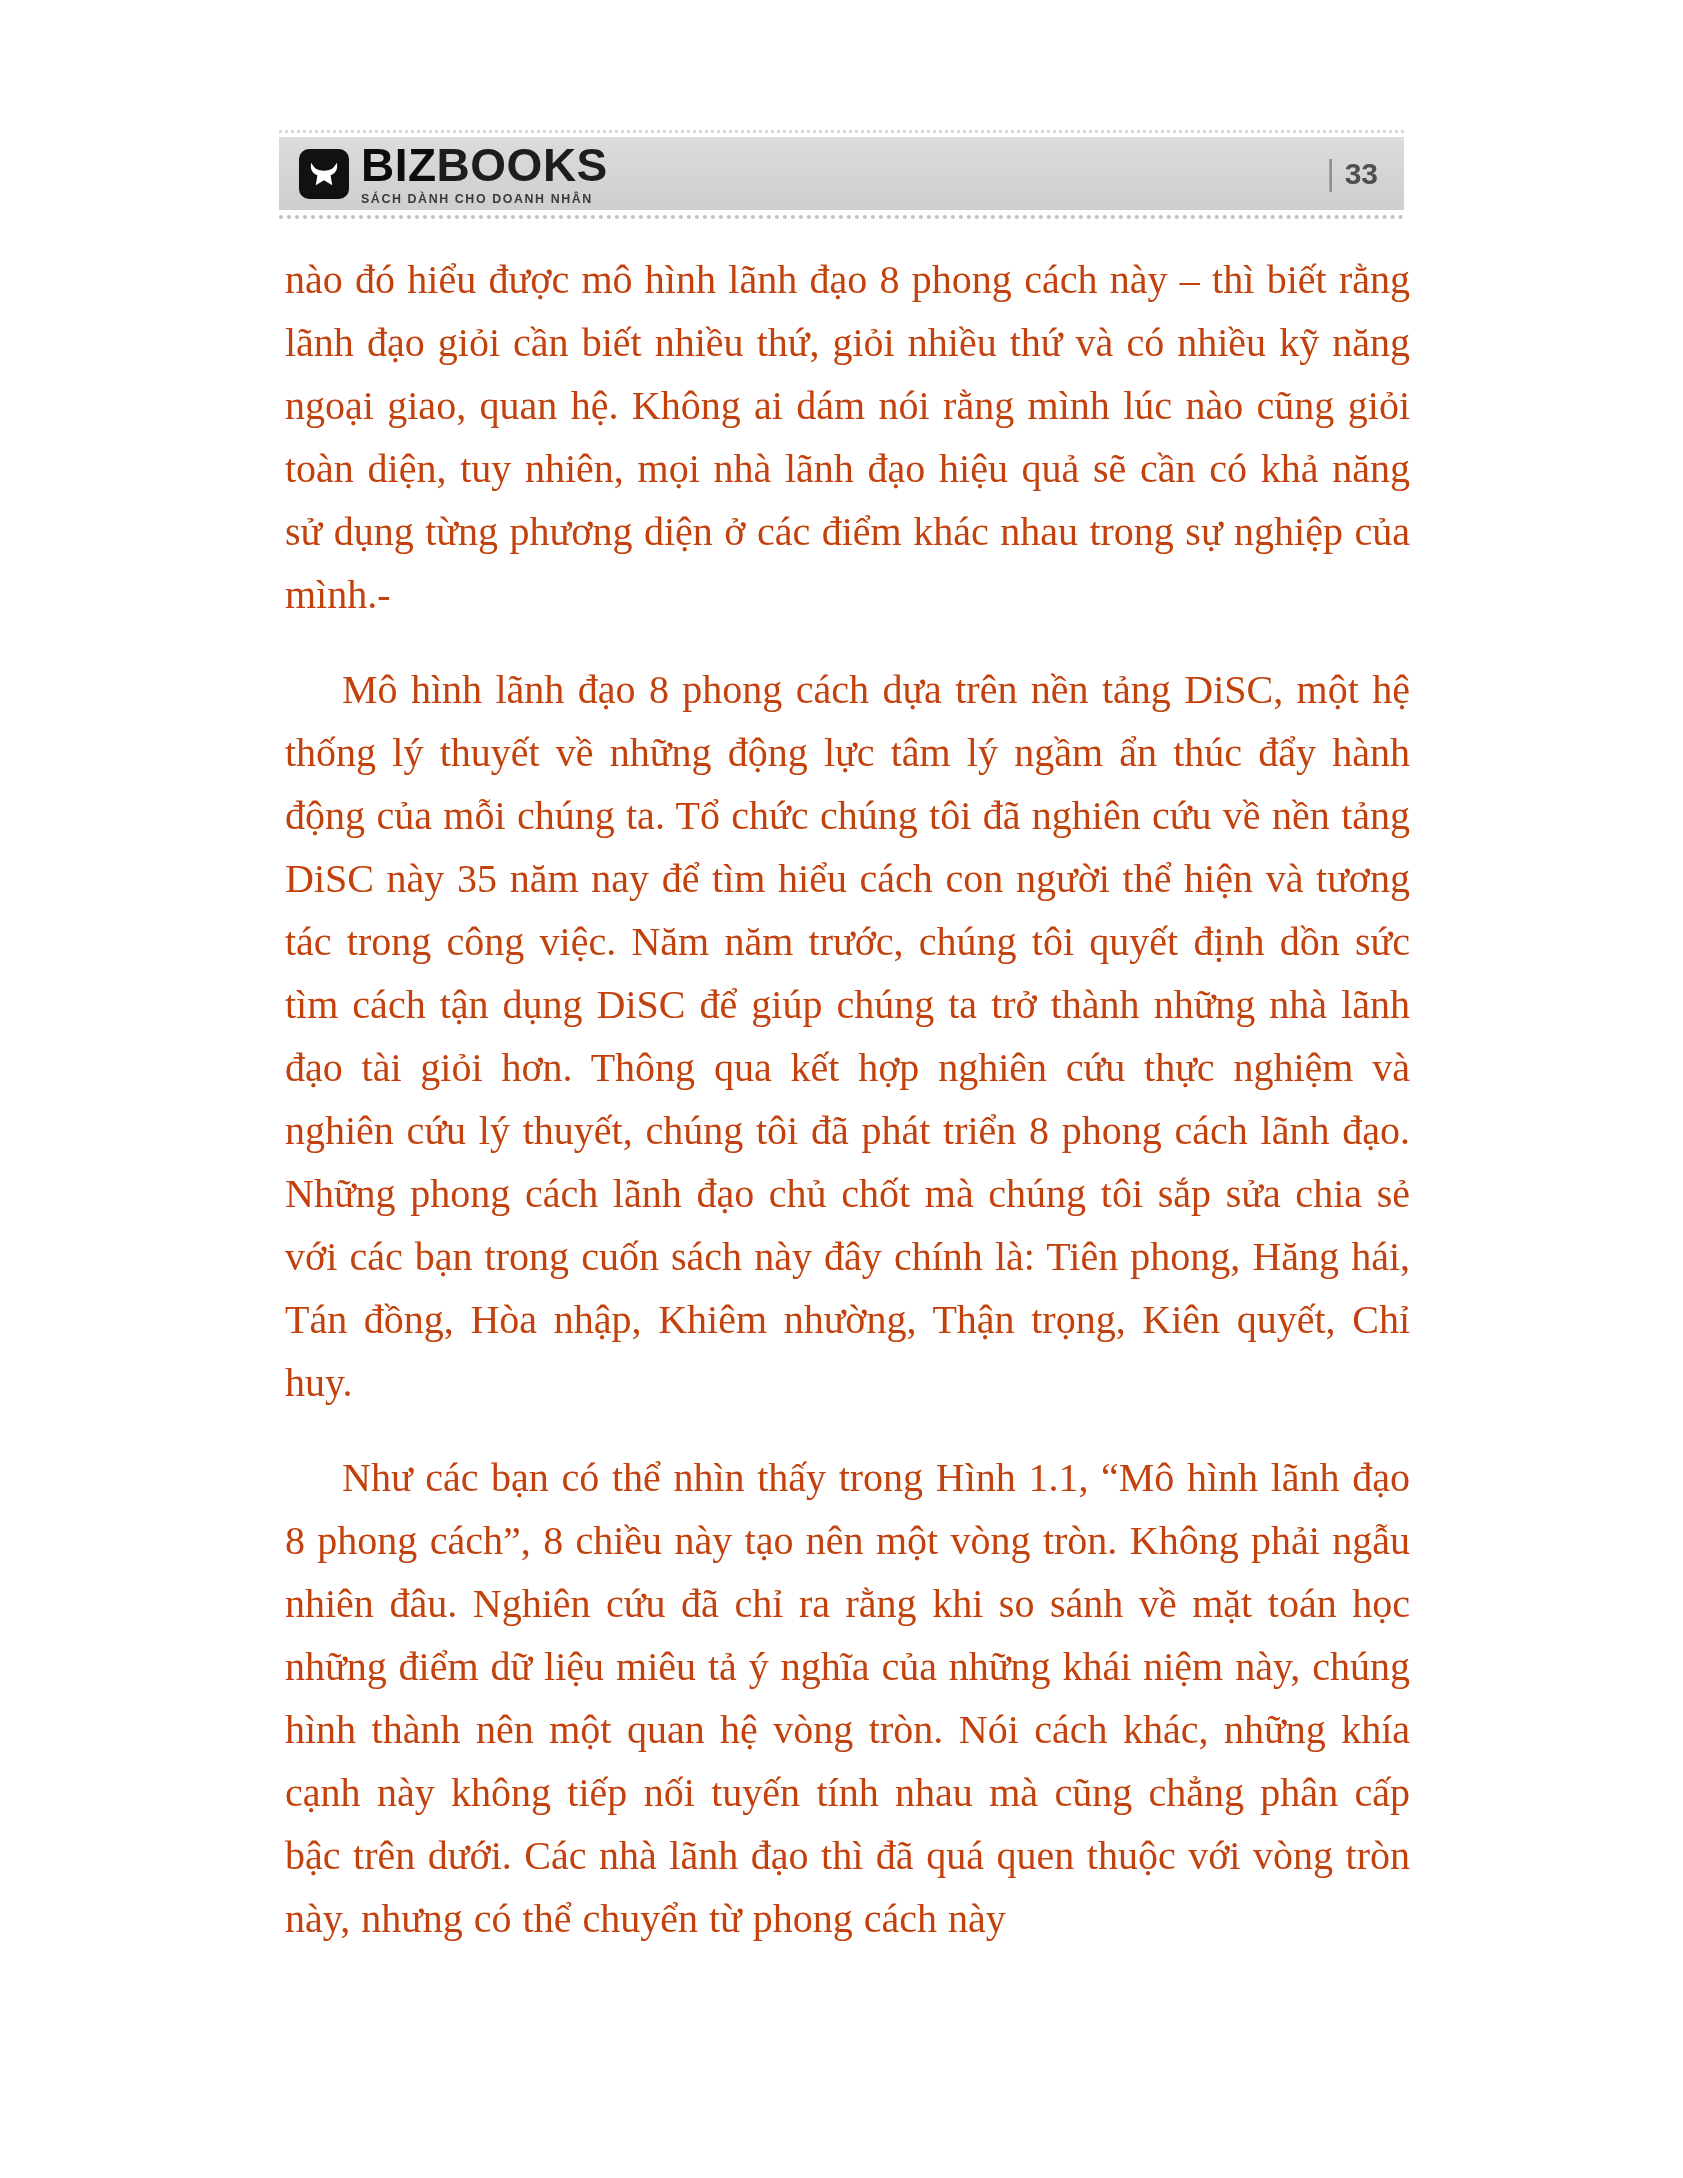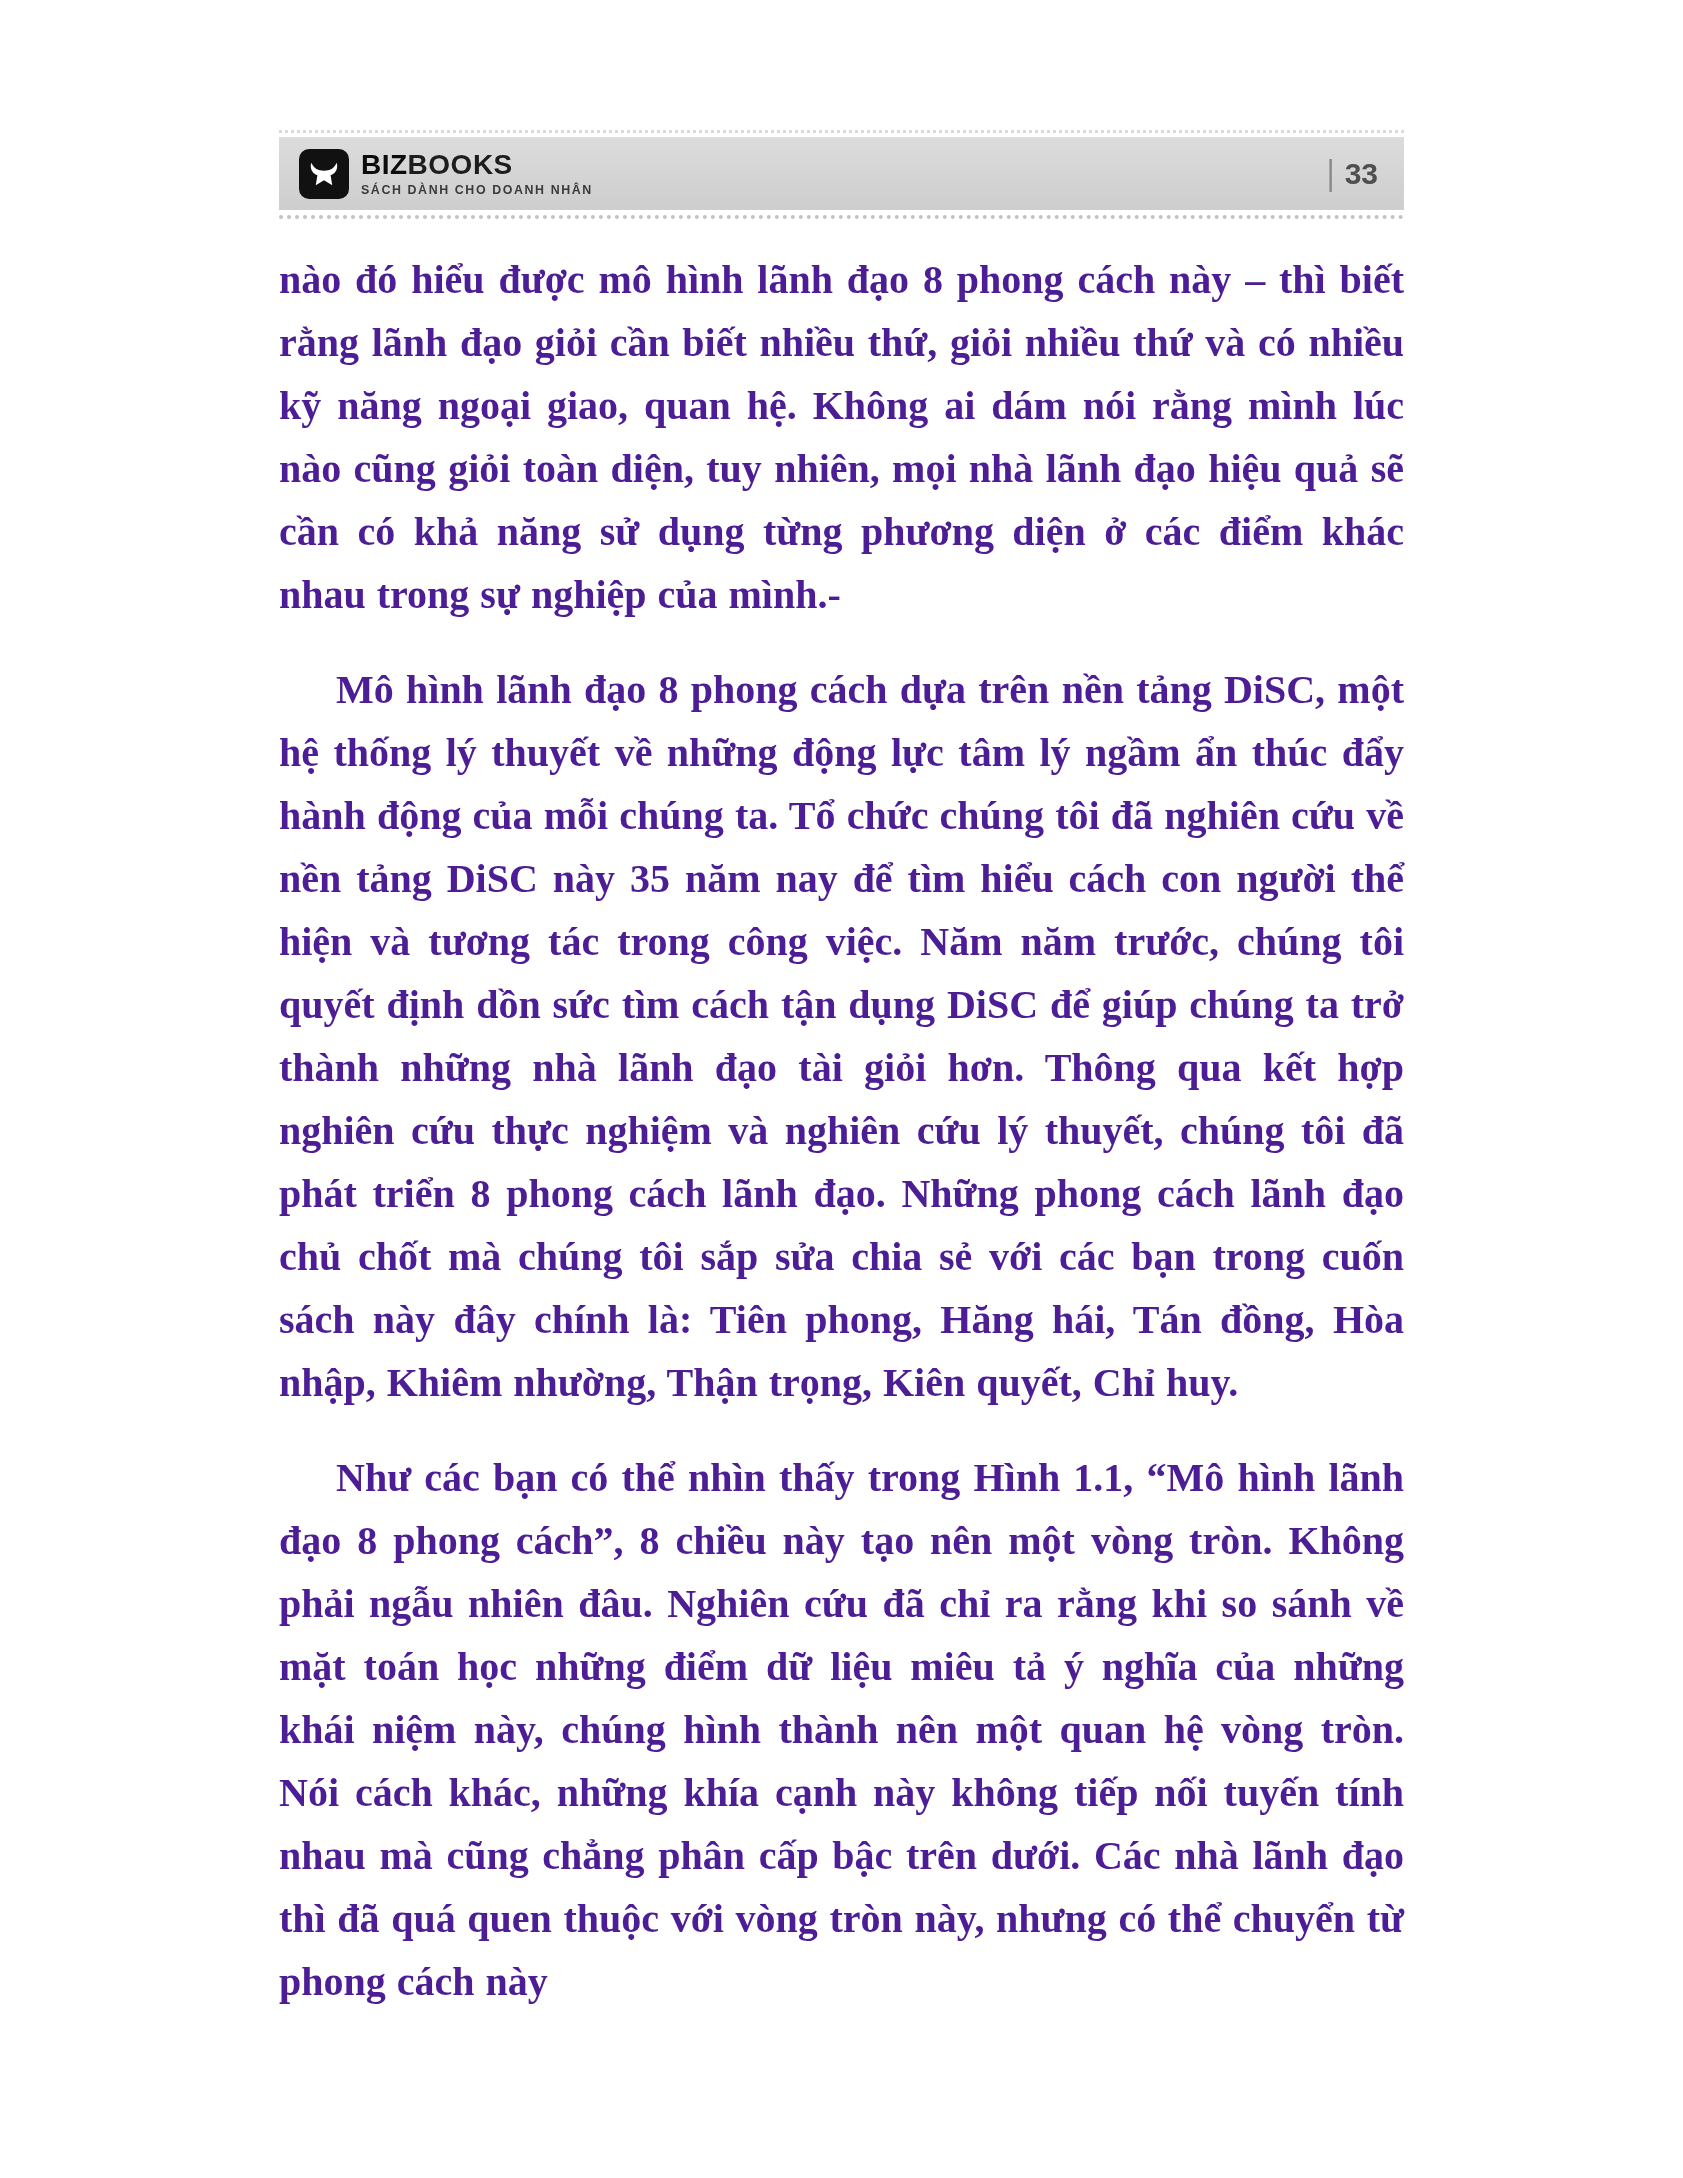--- a/index.html
+++ b/index.html
@@ -66,21 +66,21 @@
     flex: 0 0 auto;
   }
   .logo-mark svg { width: 36px; height: 36px; display: block; }
 
   .brand-text {
     display: flex;
     flex-direction: column;
     line-height: 1;
   }
   .brand-name {
-    font-size: 28px;
+    font-size: 46px;
     letter-spacing: 0.5px;
     line-height: 1;
     color: #0c0c0c;
   }
   .brand-name .biz { font-weight: 900; }
   .brand-name .books { font-weight: 700; color: #1d1d1d; }
   .brand-tagline {
     margin-top: 5px;
     font-size: 12.4px;
     font-weight: 700;
@@ -98,25 +98,24 @@
   }
   .page-number .pn-bar {
     font-weight: 400;
     color: #8a8a8a;
     transform: scaleY(1.15);
   }
 
   
   .page-body {
     position: absolute;
-    left: 279px;
+    left: 285px;
     top: 248px;
     width: 1125px;
-    color: #4c1d95;
-    font-weight: bold;
+    color: #c2410c;
   }
   .para {
     margin: 0 0 32px 0;
     font-size: 40px;
     line-height: 63px;
     text-align: justify;
     text-justify: inter-word;
     word-spacing: 1px;
   }
   .para.indent { text-indent: 57px; }

